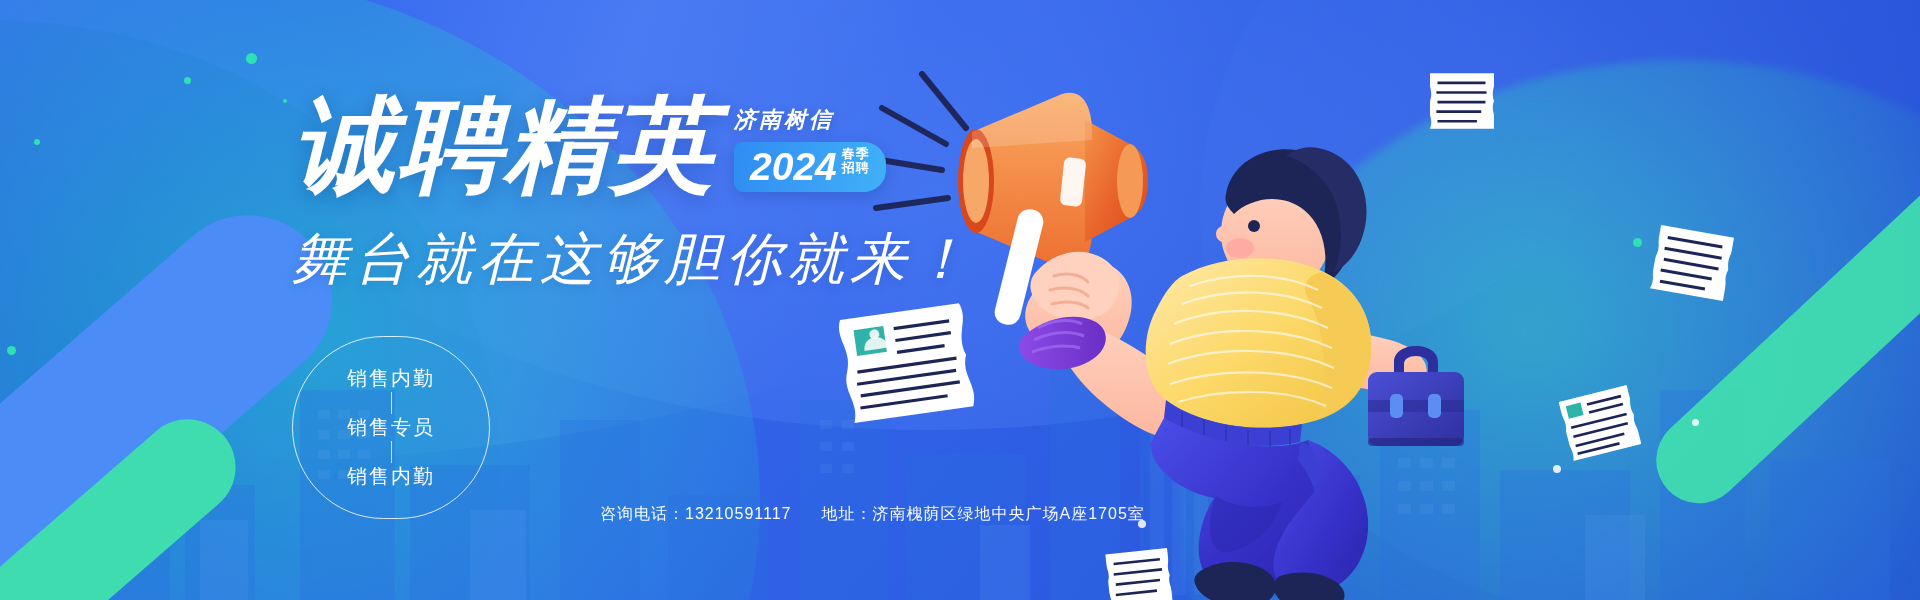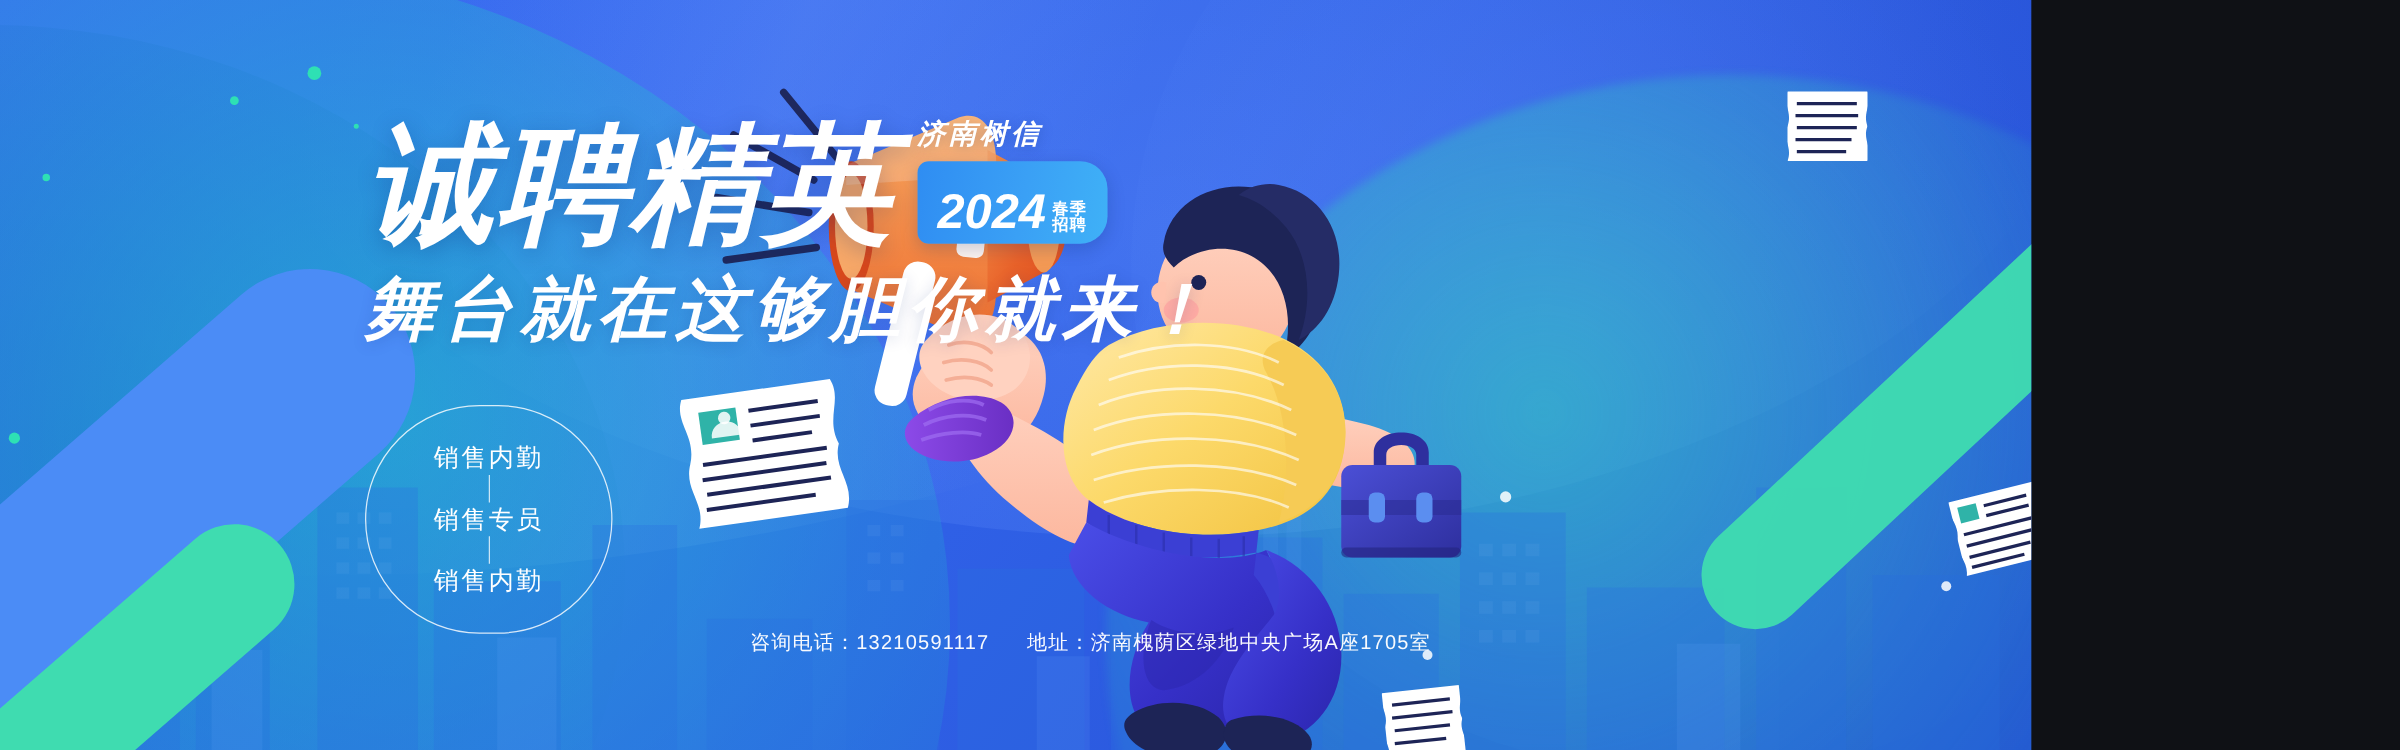--- a/index.html
+++ b/index.html
@@ -1,20 +1,20 @@
 <!DOCTYPE html>
 <html lang="zh"><head>
 <meta charset="utf-8">
 <title>Recruitment Banner</title>
 <style>
   * { margin:0; padding:0; box-sizing:border-box; }
   html,body { background:#0f1115; }
   .stage{
     position:relative;
-    width:1625px; height:600px;
+    width:1920px; height:600px;
     overflow:hidden;
     font-family:"Liberation Sans","DejaVu Sans",sans-serif;
     background:#2f62e8;
   }
   
   .bg-base{
     position:absolute; inset:0;
     background:linear-gradient(128deg,#3a6ef0 0%,#3568ee 28%,#2f60e6 52%,#2a57dc 74%,#2450d4 100%);
   }
   .bg-blob{ position:absolute; border-radius:50%; pointer-events:none; }
@@ -72,45 +72,45 @@
     text-shadow:0 4px 18px rgba(10,40,120,.28);
     white-space:nowrap;
   }
   .brand-stack{ position:relative; padding-bottom:6px; margin-left:4px; }
   .brand-name{
     font-size:22px; font-weight:bold; font-style:italic; color:#ffffff;
     letter-spacing:3px; margin-bottom:7px; white-space:nowrap;
     text-shadow:0 2px 10px rgba(10,40,120,.25);
   }
   .badge{
-    position:relative; display:inline-flex; align-items:flex-end; gap:5px;
+    position:relative; display:inline-flex; align-items:flex-start; gap:5px;
     background:linear-gradient(100deg,#2f8df2 0%,#3aa0f5 55%,#3fb1f7 100%);
     border-radius:9px 22px 22px 9px;
-    padding:21px 16px 6px 16px;
+    padding:5px 16px 6px 16px;
     box-shadow:0 4px 14px rgba(8,40,110,.22);
   }
   .badge::before{
     content:""; position:absolute; left:-11px; top:-12px;
     width:16px; height:78px; border-radius:8px;
     background:linear-gradient(180deg,#37e0a8,#24c9c0);
     transform:rotate(14deg) skewX(-10deg);
     z-index:-1;
   }
   .badge-year{
     font-size:39px; font-weight:bold; font-style:italic; color:#ffffff;
     letter-spacing:0px; line-height:1;
   }
   .badge-sub{
     display:flex; flex-direction:column; line-height:1.05;
     font-size:13px; font-weight:bold; color:#ffffff;
     letter-spacing:1px; padding-bottom:2px;
   }
   .subtitle{
-    margin-top:9px;
-    font-size:56px; font-weight:700; font-style:italic; color:#ffffff;
+    margin-top:24px;
+    font-size:56px; font-weight:400; font-style:italic; color:#ffffff;
     letter-spacing:6px; white-space:nowrap;
     text-shadow:0 2px 12px rgba(10,40,120,.18);
   }
   .roles{
     margin-top:38px;
     display:inline-flex; align-items:center;
     border:1.6px solid rgba(255,255,255,.82);
     border-radius:999px;
     padding:28px 30px;
     gap:0;

